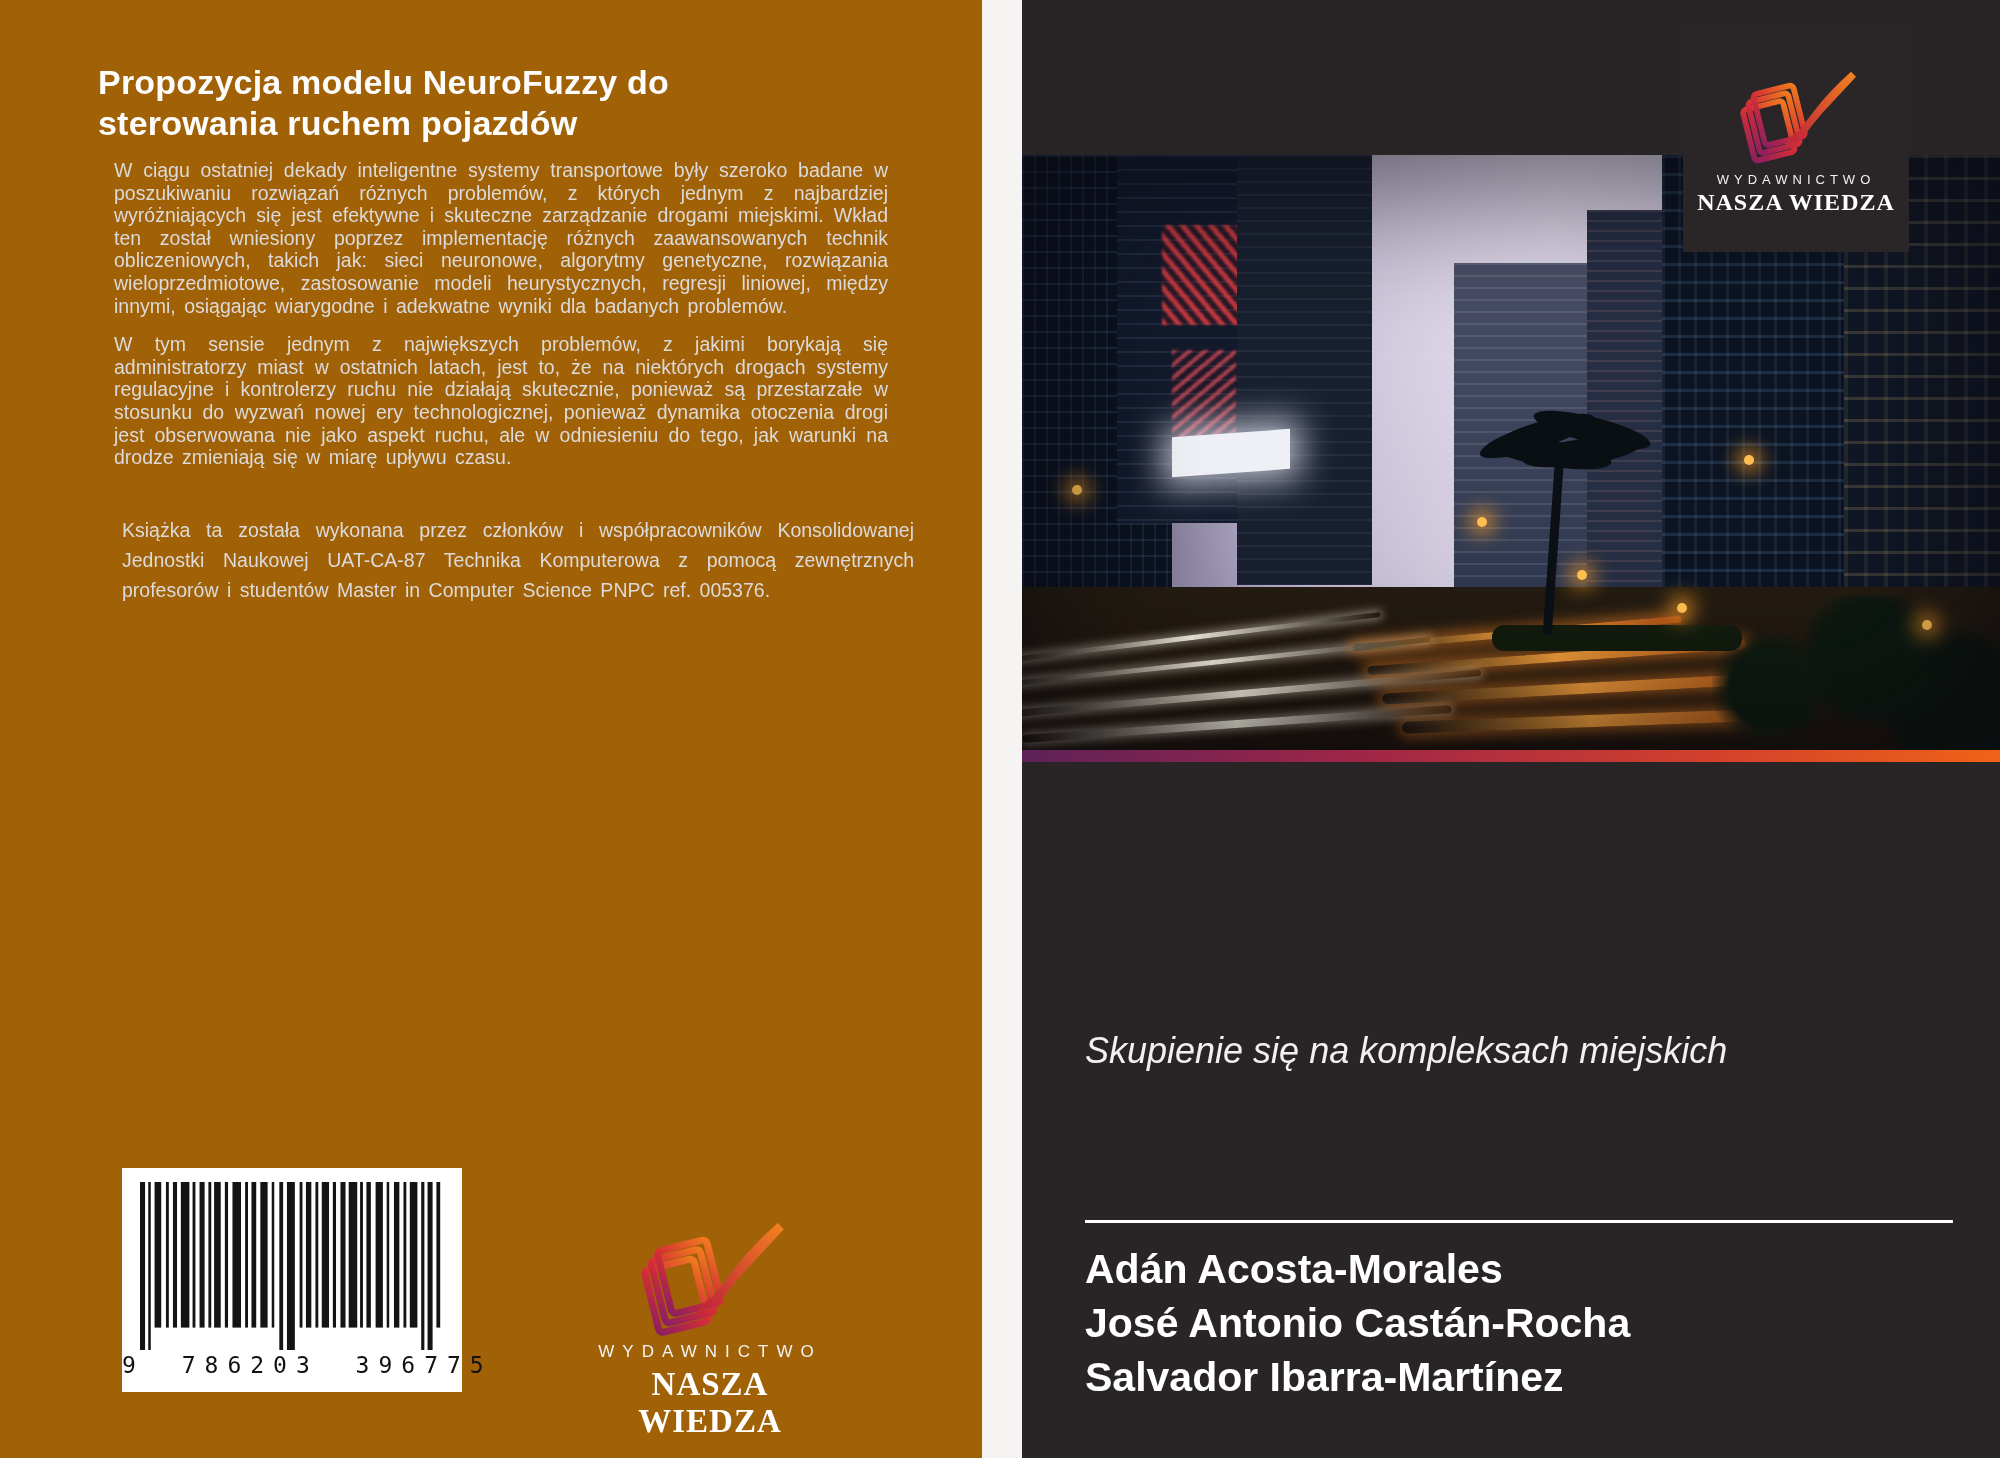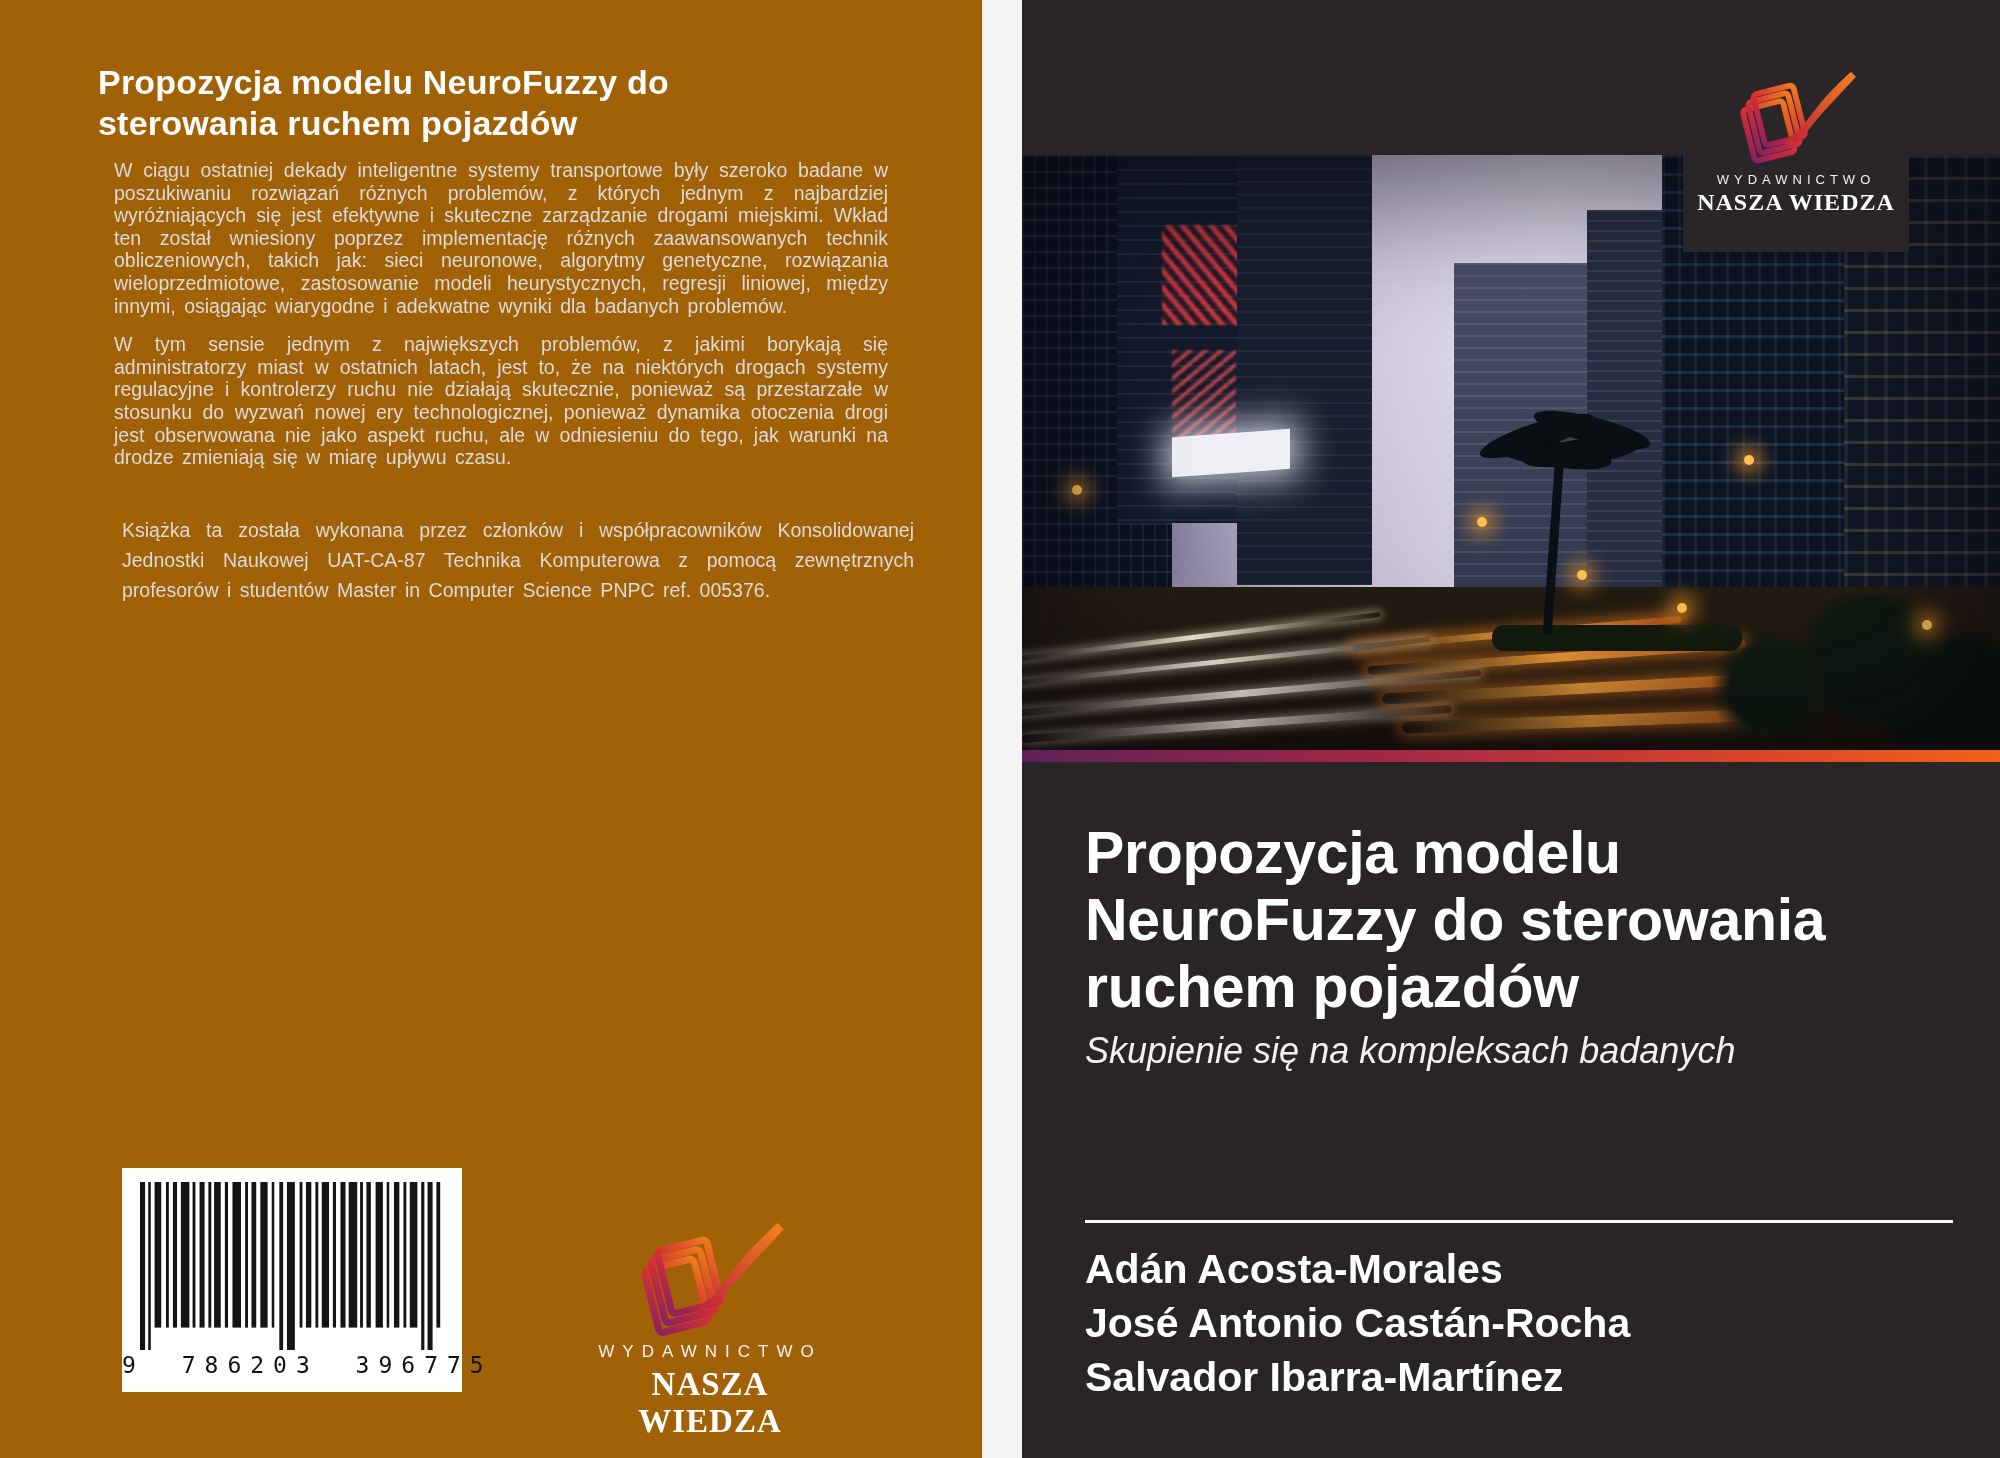--- a/index.html
+++ b/index.html
@@ -246,27 +246,22 @@
           <rect x="30" y="16" width="33" height="42" rx="3" transform="rotate(-14 46 37) translate(-5.5,5)"></rect>
           <rect x="30" y="16" width="33" height="42" rx="3" transform="rotate(-14 46 37)"></rect>
         </g>
         <path d="M104 2 Q86 18 74 34 Q67 43 61 51 L66 54 Q73 44 82 34 Q95 20 108 6 Z" fill="url(#lgBf)"></path>
         <path d="M61 51 L52 61" stroke="#c22c36" stroke-width="3" fill="none"></path>
       </svg>
       <div class="pub-line1">WYDAWNICTWO</div>
       <div class="pub-line2">NASZA WIEDZA</div>
     </div>
 
-    <h2 class="front-title">
-      <span>Propozycja modelu</span>
-      <span>NeuroFuzzy do sterowania</span>
-      <span>ruchem pojazdów</span>
-    </h2>
-
-    <p class="front-subtitle">Skupienie się na kompleksach badanych</p>
+
+    <p class="front-subtitle">Skupienie się na kompleksach miejskich</p>
 
     <div class="rule"></div>
 
     <div class="authors">
       <div>Adán Acosta-Morales</div>
       <div>José Antonio Castán-Rocha</div>
       <div>Salvador Ibarra-Martínez</div>
     </div>
   </section>
 </div>

